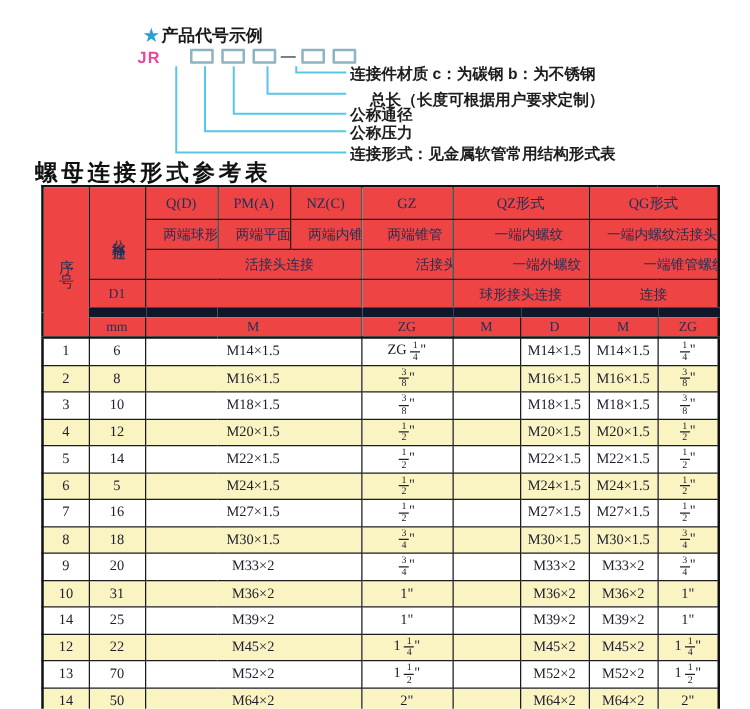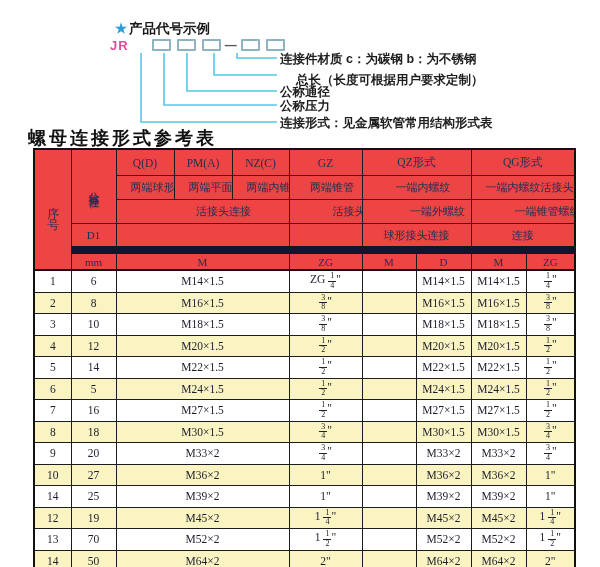--- a/index.html
+++ b/index.html
@@ -224,41 +224,41 @@
             <td>20</td>
             <td colspan="3">M33×2</td>
             <td><span class="fr"><i>3</i><i>4</i></span>"</td>
             <td></td>
             <td>M33×2</td>
             <td>M33×2</td>
             <td><span class="fr"><i>3</i><i>4</i></span>"</td>
           </tr>
           <tr class="alt">
             <td>10</td>
-            <td>27</td>
+            <td>31</td>
             <td colspan="3">M36×2</td>
             <td>1"</td>
             <td></td>
             <td>M36×2</td>
             <td>M36×2</td>
             <td>1"</td>
           </tr>
           <tr>
             <td>14</td>
             <td>25</td>
             <td colspan="3">M39×2</td>
             <td>1"</td>
             <td></td>
             <td>M39×2</td>
             <td>M39×2</td>
             <td>1"</td>
           </tr>
           <tr class="alt">
             <td>12</td>
-            <td>19</td>
+            <td>22</td>
             <td colspan="3">M45×2</td>
             <td>1 <span class="fr"><i>1</i><i>4</i></span>"</td>
             <td></td>
             <td>M45×2</td>
             <td>M45×2</td>
             <td>1 <span class="fr"><i>1</i><i>4</i></span>"</td>
           </tr>
           <tr>
             <td>13</td>
             <td>70</td>

